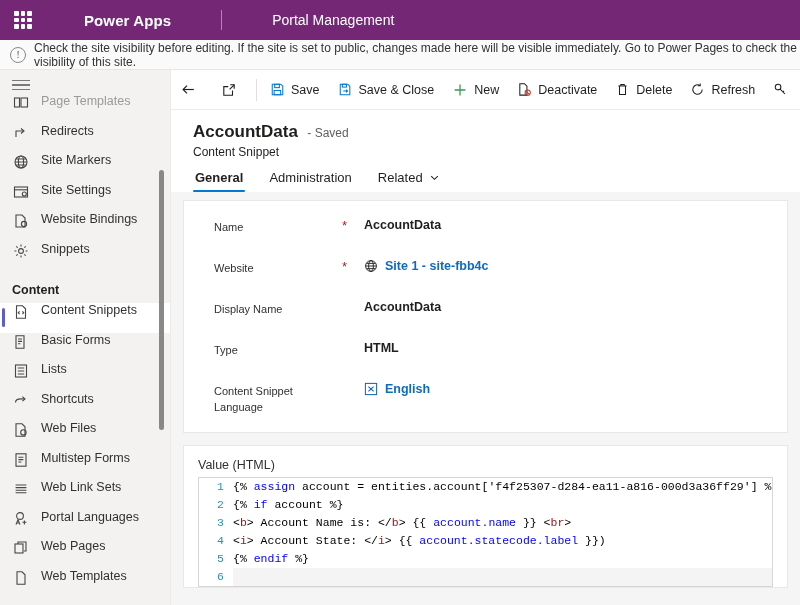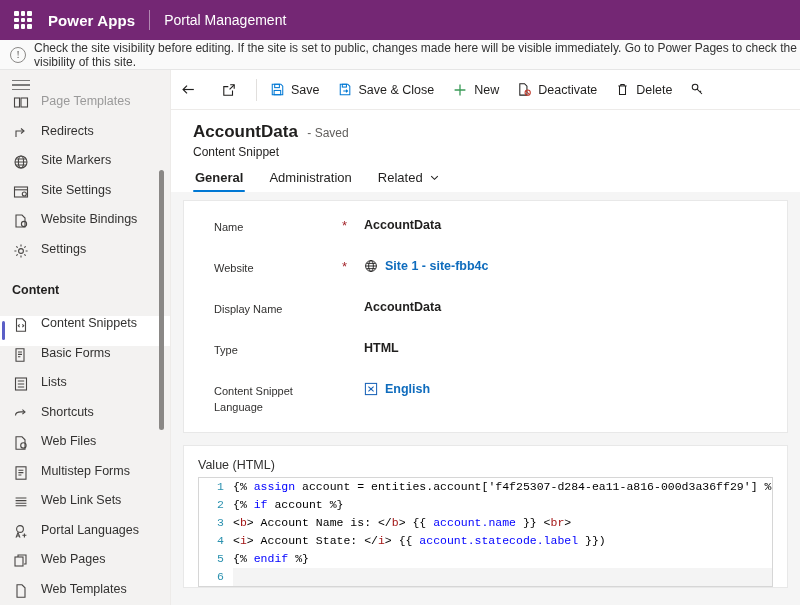--- a/index.html
+++ b/index.html
@@ -8,21 +8,21 @@
     font-family: "Liberation Sans", sans-serif;
     background: #ffffff;
     overflow: hidden;
   }
   body { position: relative; }
 
   
   .suite-bar {
     height: 40px; background: #742774;
     display: flex; align-items: center;
-    padding-left: 12px; color: #ffffff;
+    padding-left: 12px; color: #ffffff; gap: 36px;
   }
   .waffle {
     width: 22px; height: 22px; display: grid;
     grid-template-columns: repeat(3, 1fr);
     grid-template-rows: repeat(3, 1fr);
     gap: 2px; padding: 2px; cursor: pointer;
     margin-right: 14px;
   }
   .waffle i { background: #ffffff; border-radius: 1px; display: block; }
   .suite-title {
@@ -73,21 +73,21 @@
   }
   .nav-item.clipped { color: #9a9a9a; }
   .nav-ico {
     width: 18px; height: 18px; margin-right: 11px; flex: none;
     display: flex; align-items: center; justify-content: center;
     color: #484644;
   }
   .nav-ico svg { display: block; }
   .nav-group {
     font-size: 12.5px; font-weight: bold; color: #201f1e;
-    padding: 12px 0 19px 12px;
+    padding: 12px 0 6px 12px;
   }
   .side-scrollbar {
     position: absolute; right: 6px; top: 100px; width: 5px; height: 260px;
     background: #8a8886; border-radius: 3px; cursor: pointer;
   }
 
   
   .main {
     flex: 1; background: #ffffff; display: flex; flex-direction: column;
     border-left: 1px solid #edebe9; overflow: hidden;
@@ -256,21 +256,21 @@
         <span>Website Bindings</span>
       </div>
 
       <div class="nav-item">
         <span class="nav-ico">
           <svg width="16" height="16" viewBox="0 0 16 16" fill="none" stroke="#484644" stroke-width="1.1">
             <circle cx="8" cy="8" r="2.4"></circle>
             <path d="M8 1.4v2M8 12.6v2M1.4 8h2M12.6 8h2M3.3 3.3l1.4 1.4M11.3 11.3l1.4 1.4M12.7 3.3l-1.4 1.4M4.7 11.3l-1.4 1.4"></path>
           </svg>
         </span>
-        <span>Settings</span>
+        <span>Snippets</span>
       </div>
 
       <div class="nav-group">Content</div>
 
       <div class="nav-item active">
         <span class="nav-ico">
           <svg width="16" height="16" viewBox="0 0 16 16" fill="none" stroke="#484644" stroke-width="1.1">
             <path d="M3.5 1.8h6l3 3v9.4h-9z"></path>
               <path d="M6.6 7.4L5.3 8.8l1.3 1.4M9.4 7.4l1.3 1.4-1.3 1.4"></path>
           </svg>
@@ -439,20 +439,29 @@
         <span class="ci">
           <svg width="15" height="15" viewBox="0 0 16 16" fill="none" stroke="#201f1e" stroke-width="1.1">
             <path d="M3.6 4.2h8.8"></path>
               <path d="M4.8 4.2v9.2h6.4V4.2"></path>
               <path d="M6.2 4.2V2.6h3.6v1.6"></path>
           </svg>
         </span>
         <span>Delete</span>
       </div>
 
+      <div class="cmd">
+        <span class="ci">
+          <svg width="15" height="15" viewBox="0 0 16 16" fill="none" stroke="#201f1e" stroke-width="1.1">
+            <path d="M13 8a5 5 0 1 1-2.2-4.1"></path>
+              <path d="M10.9 1.5v2.6h-2.6"></path>
+          </svg>
+        </span>
+        <span>Refresh</span>
+      </div>
 
       <div class="cmd">
         <span class="ci">
           <svg width="15" height="15" viewBox="0 0 16 16" fill="none" stroke="#201f1e" stroke-width="1.1">
             <circle cx="5.4" cy="5.4" r="3"></circle>
               <path d="M7.6 7.6l5.2 5.2M10.6 10.6l1.2-1.2"></path>
           </svg>
         </span>
 
       </div>

